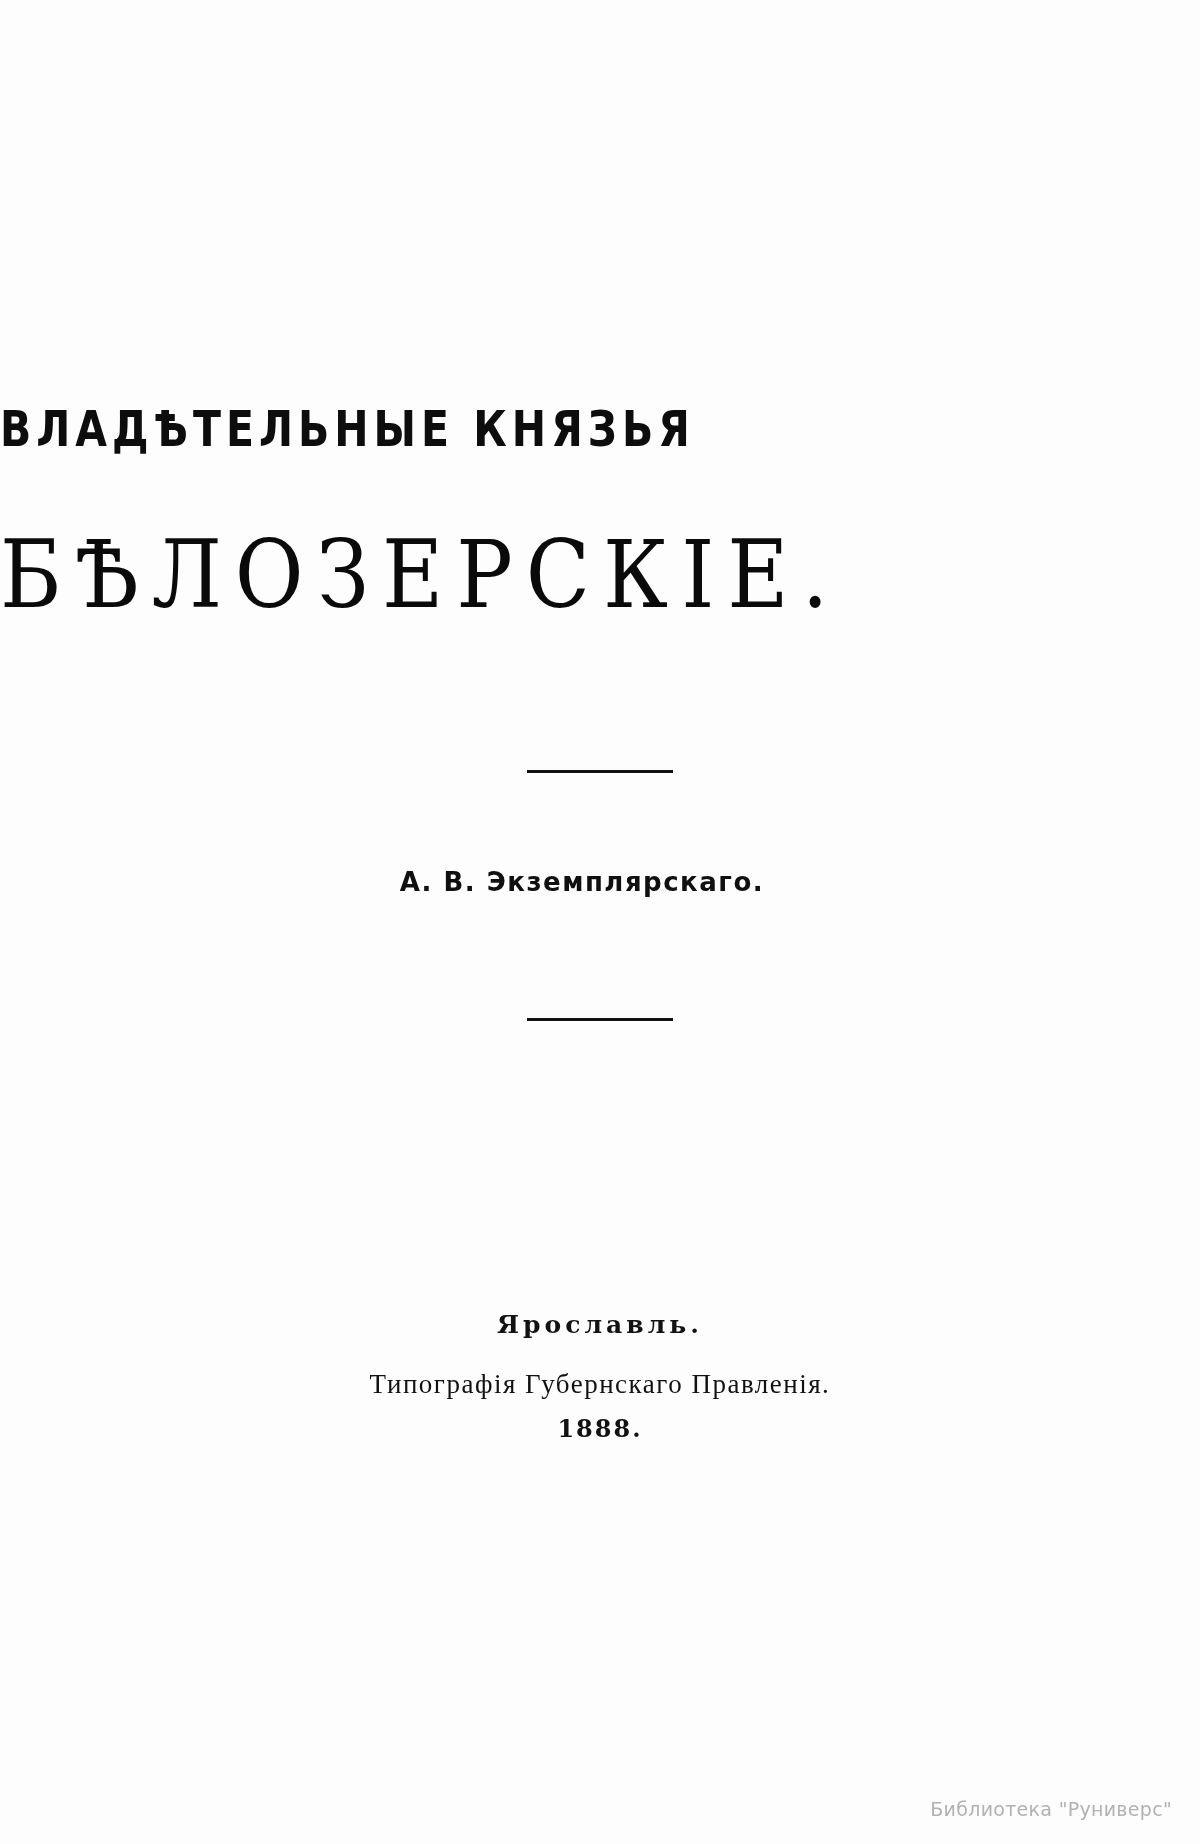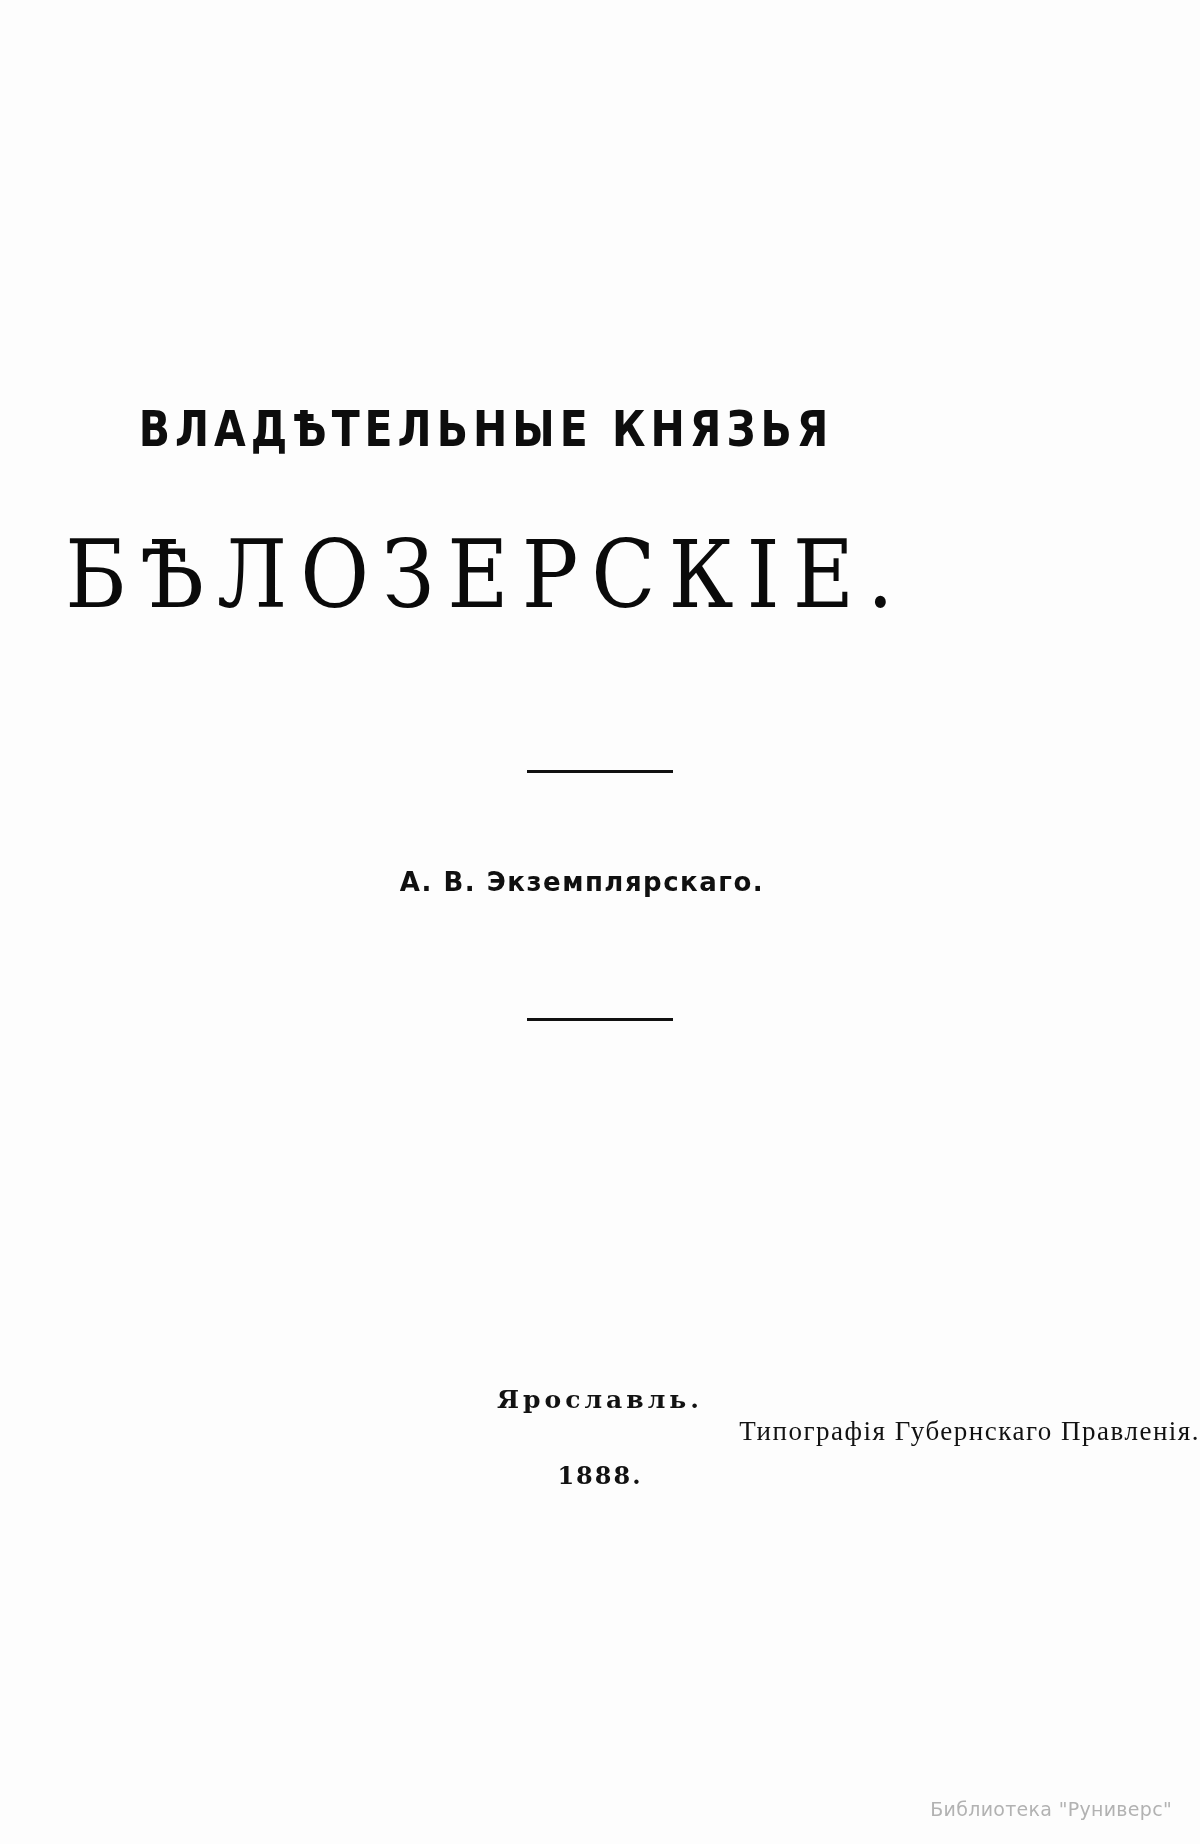--- a/index.html
+++ b/index.html
@@ -24,21 +24,21 @@
     height: 1844px;
     background: #fdfdfd;
   }
 
   
   .title-block {
     position: absolute;
     left: 0;
     top: 400px;
     width: 972px;
-    text-align: center;
+    text-align: left;
   }
 
   .supertitle {
     font-family: "DejaVu Sans", sans-serif;
     font-weight: bold;
     font-size: 41px;
     letter-spacing: 5px;
     color: #0d0d0d;
     transform: scaleY(1.22);
     transform-origin: center top;
@@ -80,37 +80,36 @@
     font-weight: bold;
     font-size: 26px;
     letter-spacing: 1.5px;
     color: #101010;
   }
 
   
   .imprint {
     position: absolute;
     left: 0;
-    top: 1385px;
+    top: 1310px;
     width: 1200px;
     text-align: center;
     color: #121212;
   }
   .imprint .city {
     font-family: "DejaVu Serif", serif;
     font-weight: bold;
     font-size: 25px;
     letter-spacing: 4px;
   }
   .imprint .press {
-    margin-top: 2px;
+    margin-top: 30px;
     font-family: "Liberation Serif", serif;
     font-size: 27px;
     letter-spacing: 1.5px;
-    text-align: right;
   }
   .imprint .year {
     margin-top: 14px;
     font-family: "DejaVu Serif", serif;
     font-weight: bold;
     font-size: 24px;
     letter-spacing: 2px;
   }
 
   

